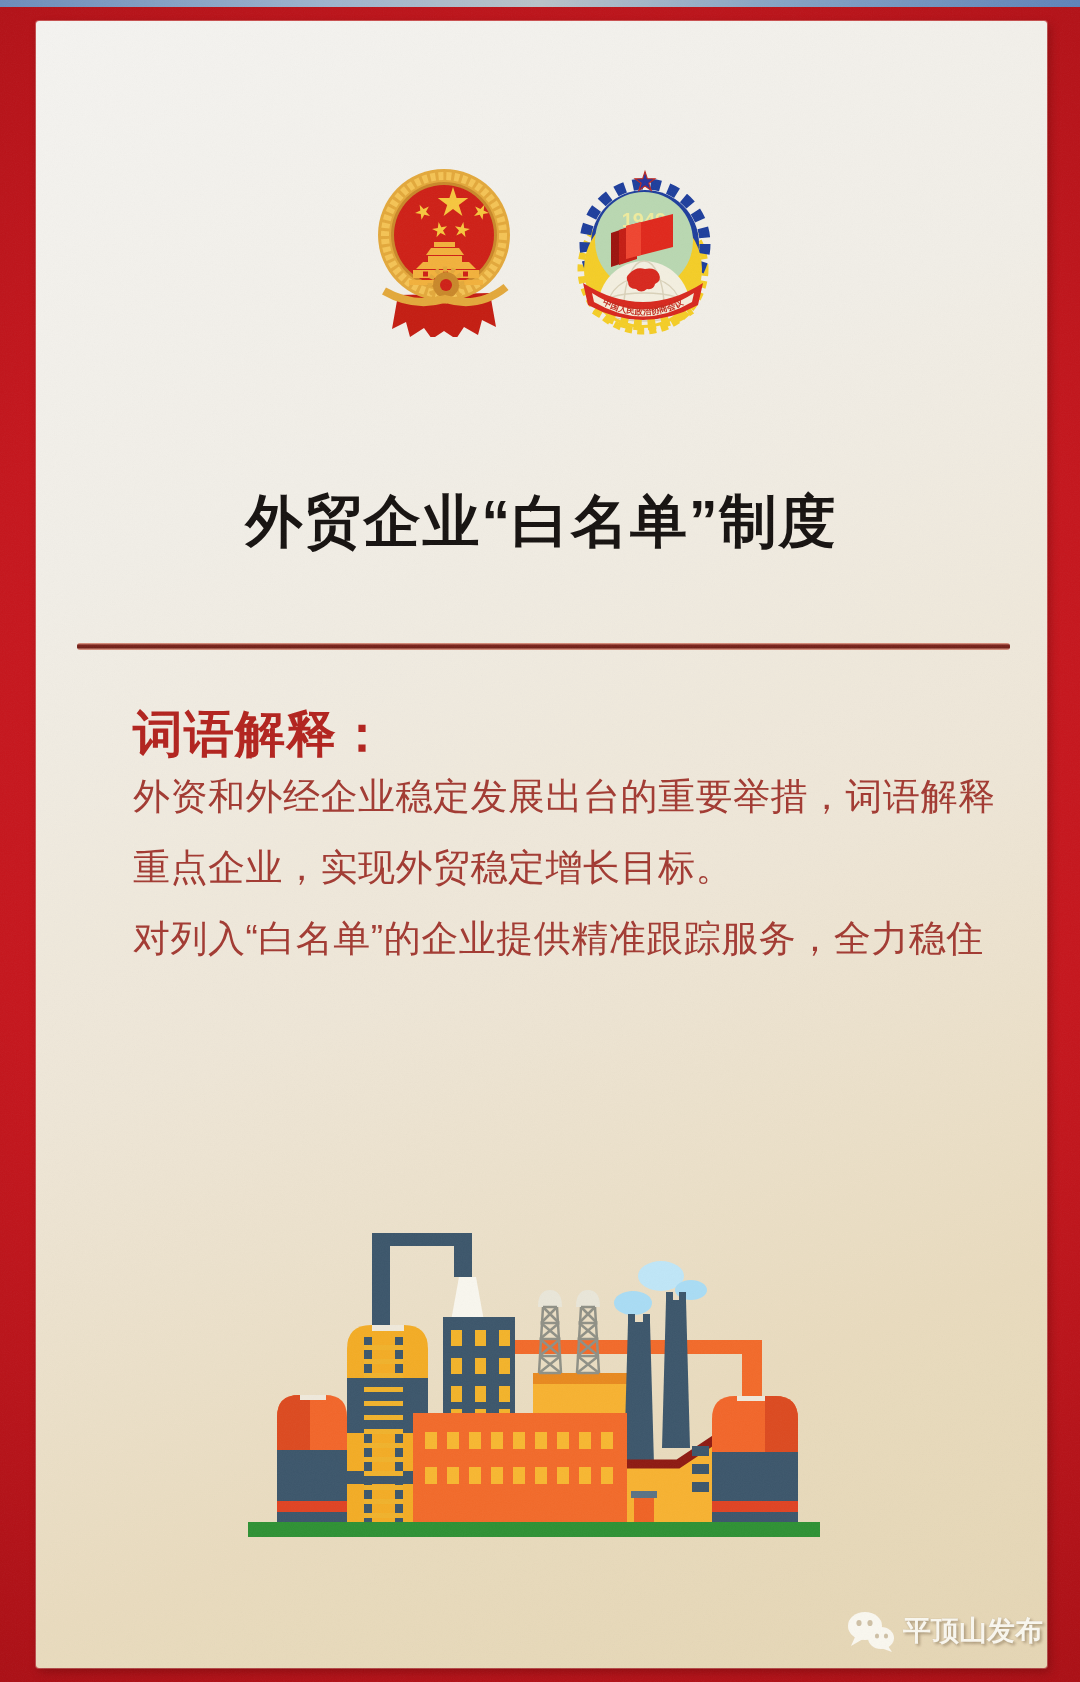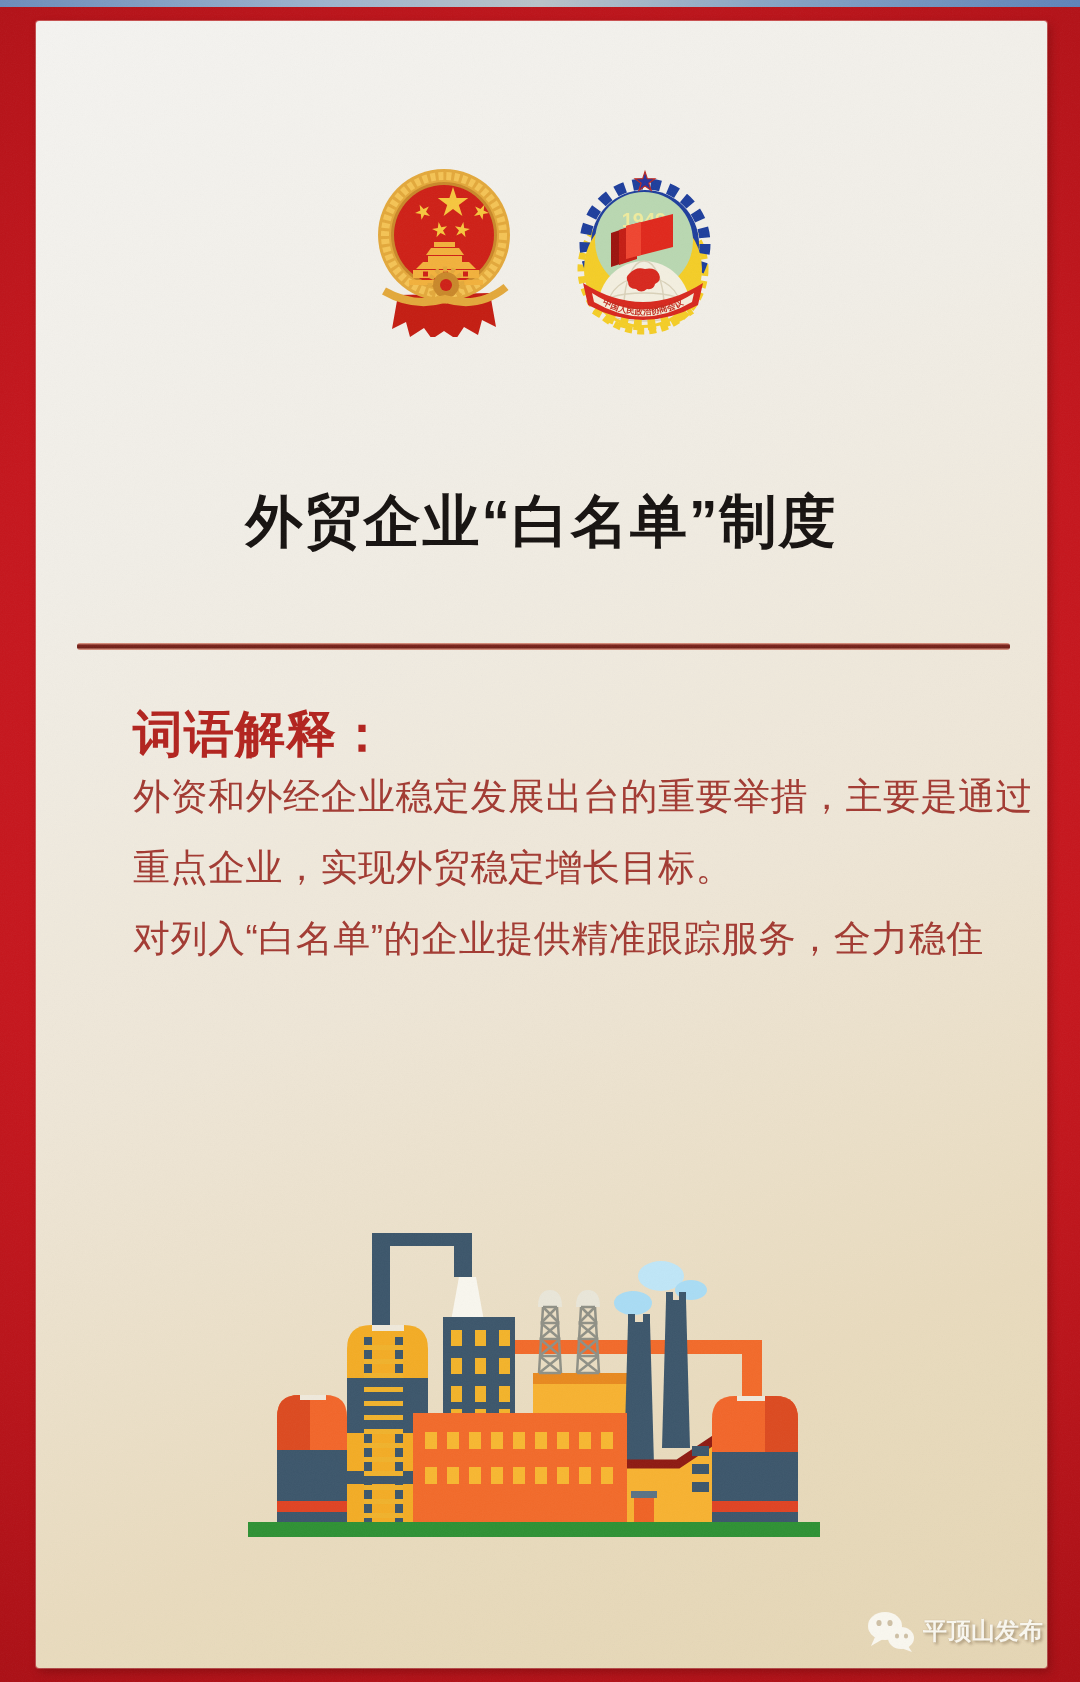--- a/index.html
+++ b/index.html
@@ -19,21 +19,21 @@
   .title{position:absolute;left:0;top:470px;width:100%;margin:0;text-align:center;
         font-size:57px;line-height:60px;font-weight:900;letter-spacing:2px;color:#161210;}
   .divider{position:absolute;left:41px;top:622px;width:933px;height:7px;border-radius:3px;
         background:linear-gradient(180deg,#edab96 0%,#7c241c 30%,#6f1f18 65%,#edab96 100%);}
   .para{position:absolute;left:64px;top:680px;width:930px;}
   .line{height:71px;display:flex;align-items:flex-start;white-space:nowrap;
         font-size:37px;letter-spacing:0.5px;color:#a23a32;margin-left:33px;}
   .label{font-size:50px;font-weight:bold;color:#b2231e;letter-spacing:1px;margin-right:32px;}
   .factory{position:absolute;left:212px;top:1212px;}
   .watermark{position:absolute;right:4px;bottom:16px;display:flex;align-items:center;gap:8px;
-        font-family:"Liberation Serif", serif;font-weight:bold;font-size:24px;color:#fbf9f3;
+        font-family:"Liberation Serif", serif;font-weight:bold;font-size:28px;color:#fbf9f3;
         opacity:.95;text-shadow:2px 2px 3px rgba(120,100,70,.55), 0 0 1px rgba(130,110,80,.4);}
   .noise{position:absolute;inset:0;z-index:10;pointer-events:none;opacity:.85;}
   svg text{font-family:"Liberation Sans", sans-serif;}
 </style>
 </head>
 <body>
 
 <div class="page">
   <div class="top-strip"></div>
 
@@ -113,21 +113,21 @@
     </div>
 
     <h1 class="title">外贸企业“白名单”制度</h1>
 
     <div class="divider"></div>
 
     <div class="para">
       <div class="line">
         <span class="label">词语解释：</span>
       </div>
-      <div class="line">外资和外经企业稳定发展出台的重要举措，主要是通过</div>
+      <div class="line">外资和外经企业稳定发展出台的重要举措，词语解释</div>
       <div class="line">重点企业，实现外贸稳定增长目标。</div>
       <div class="line">对列入“白名单”的企业提供精准跟踪服务，全力稳住</div>
     </div>
 
     <svg class="factory" width="572" height="304" viewBox="0 0 572 304">
       <g>
         <ellipse cx="385" cy="70" rx="19" ry="12" fill="#a9dcf4"></ellipse>
         <ellipse cx="413" cy="43" rx="23" ry="15" fill="#bfe6f7"></ellipse>
         <ellipse cx="443" cy="57" rx="16" ry="10" fill="#a9dcf4"></ellipse>
       </g>

